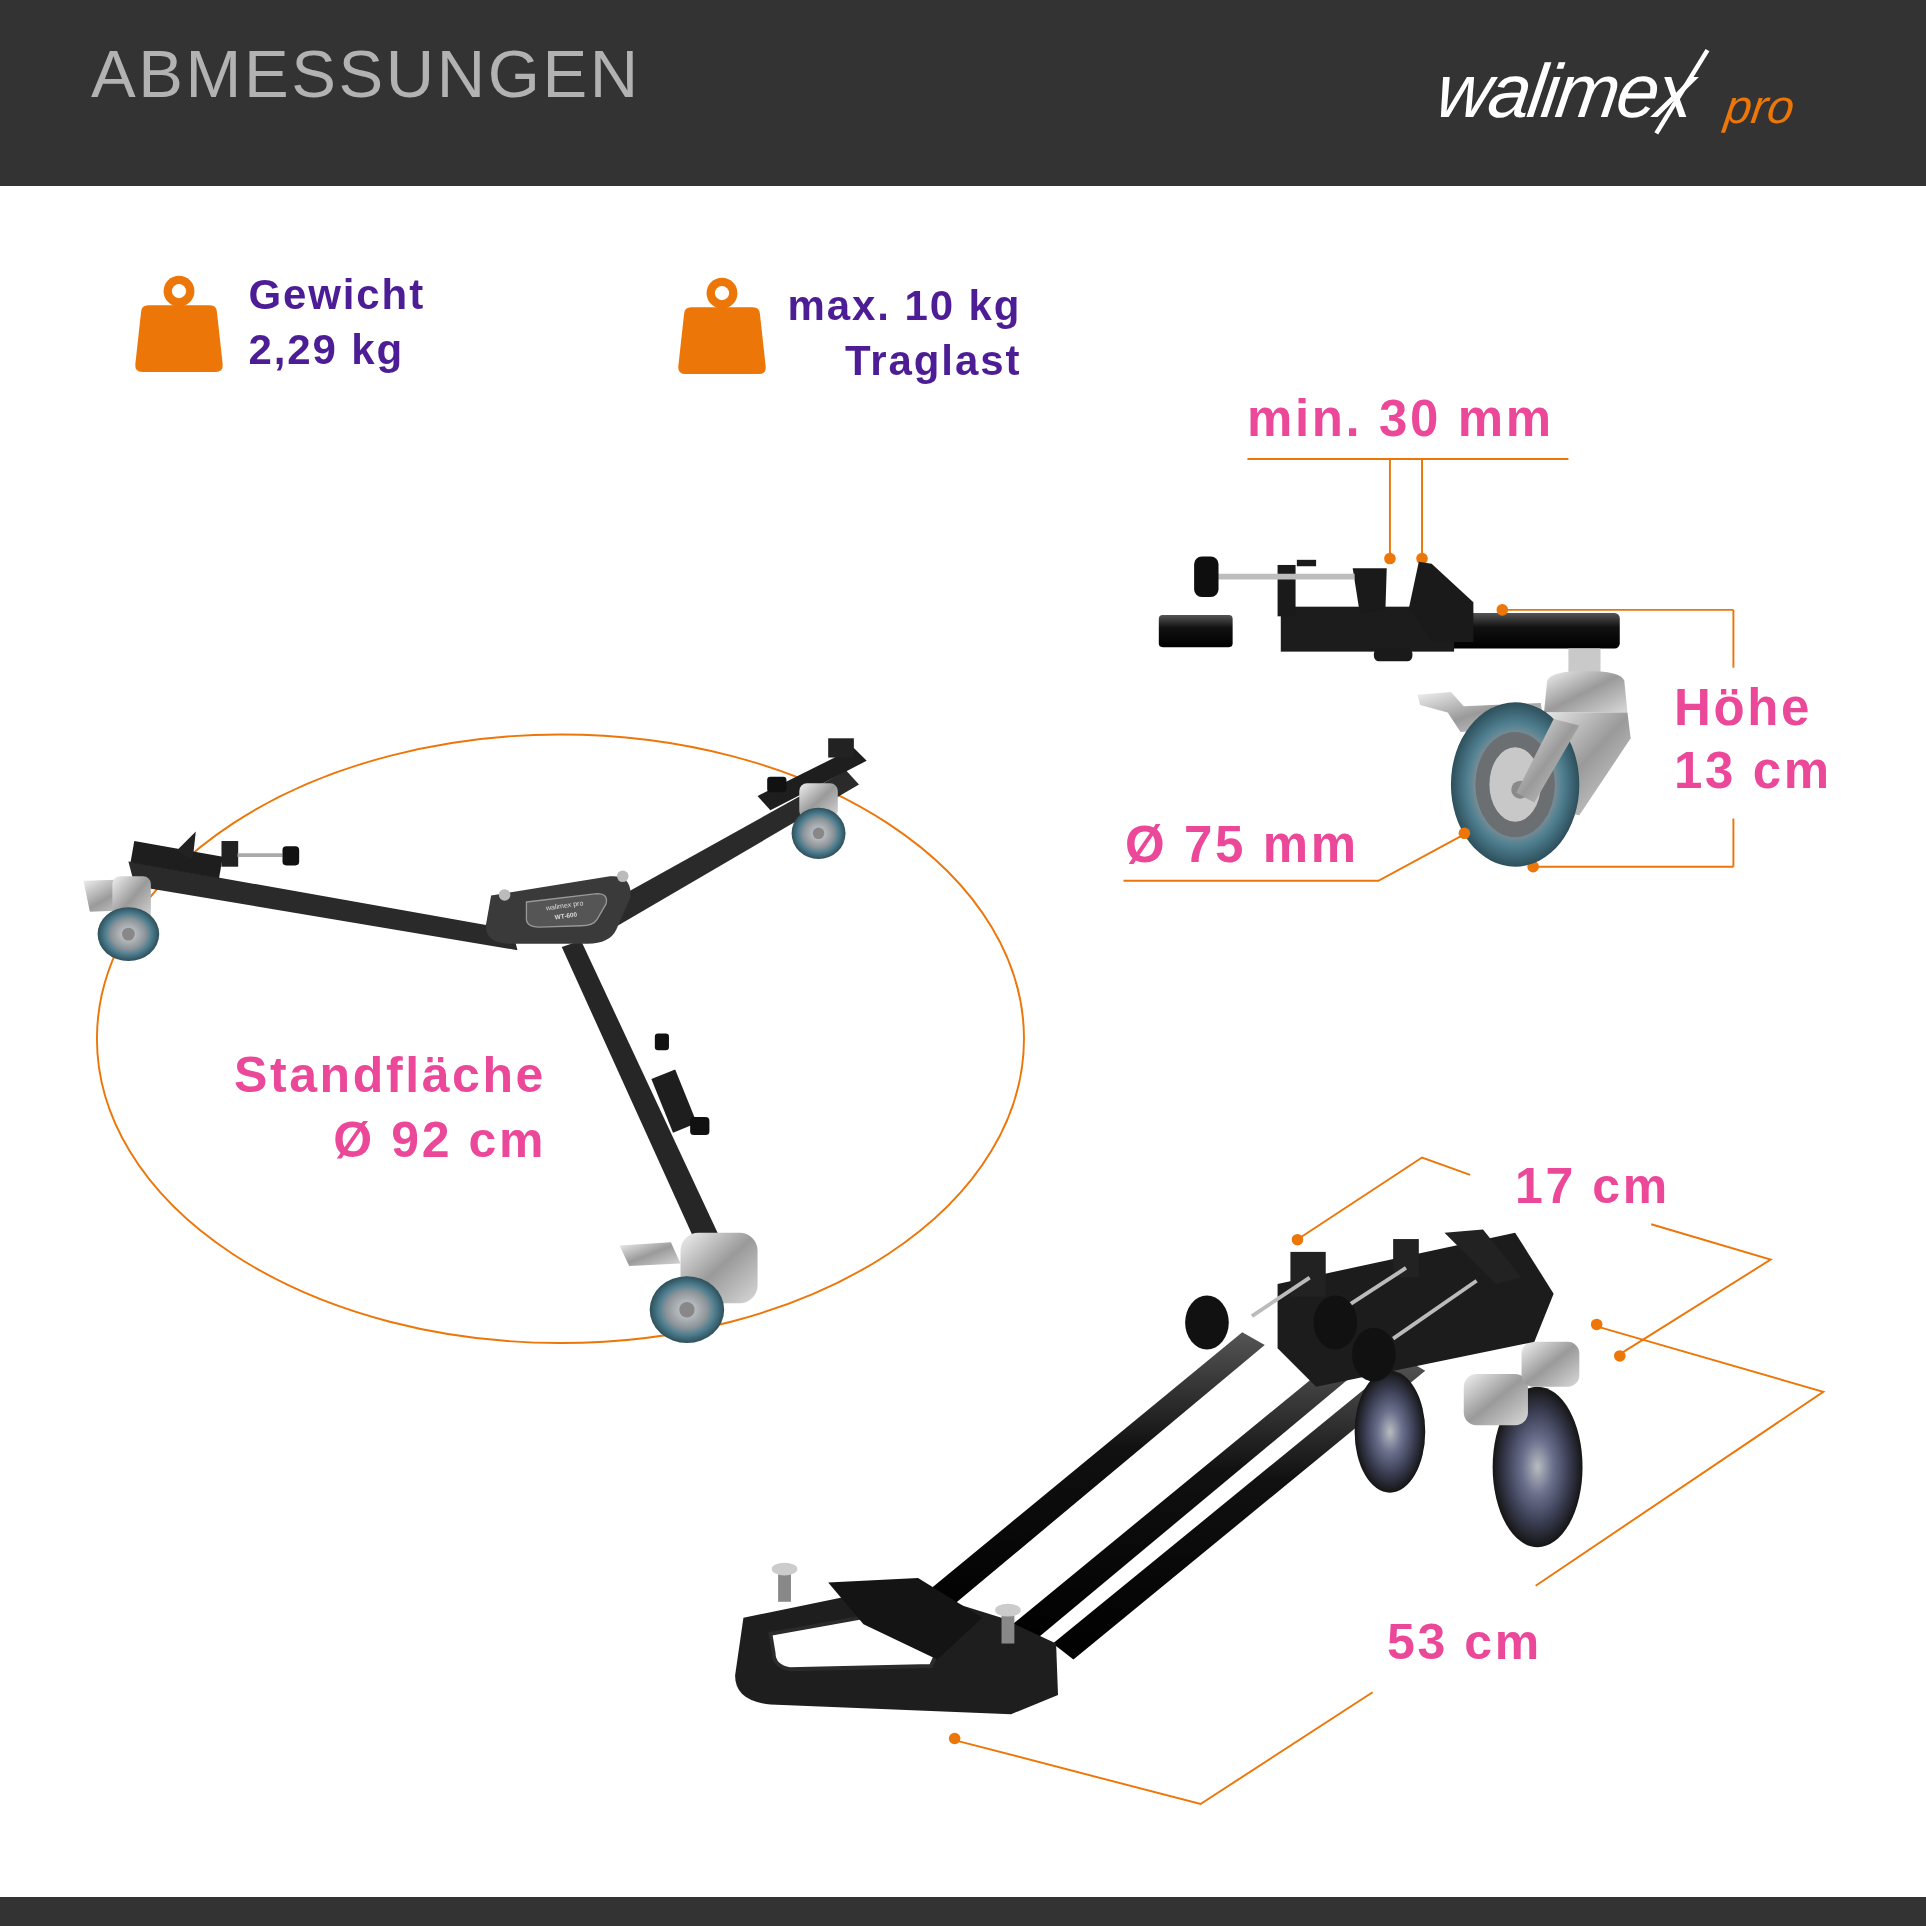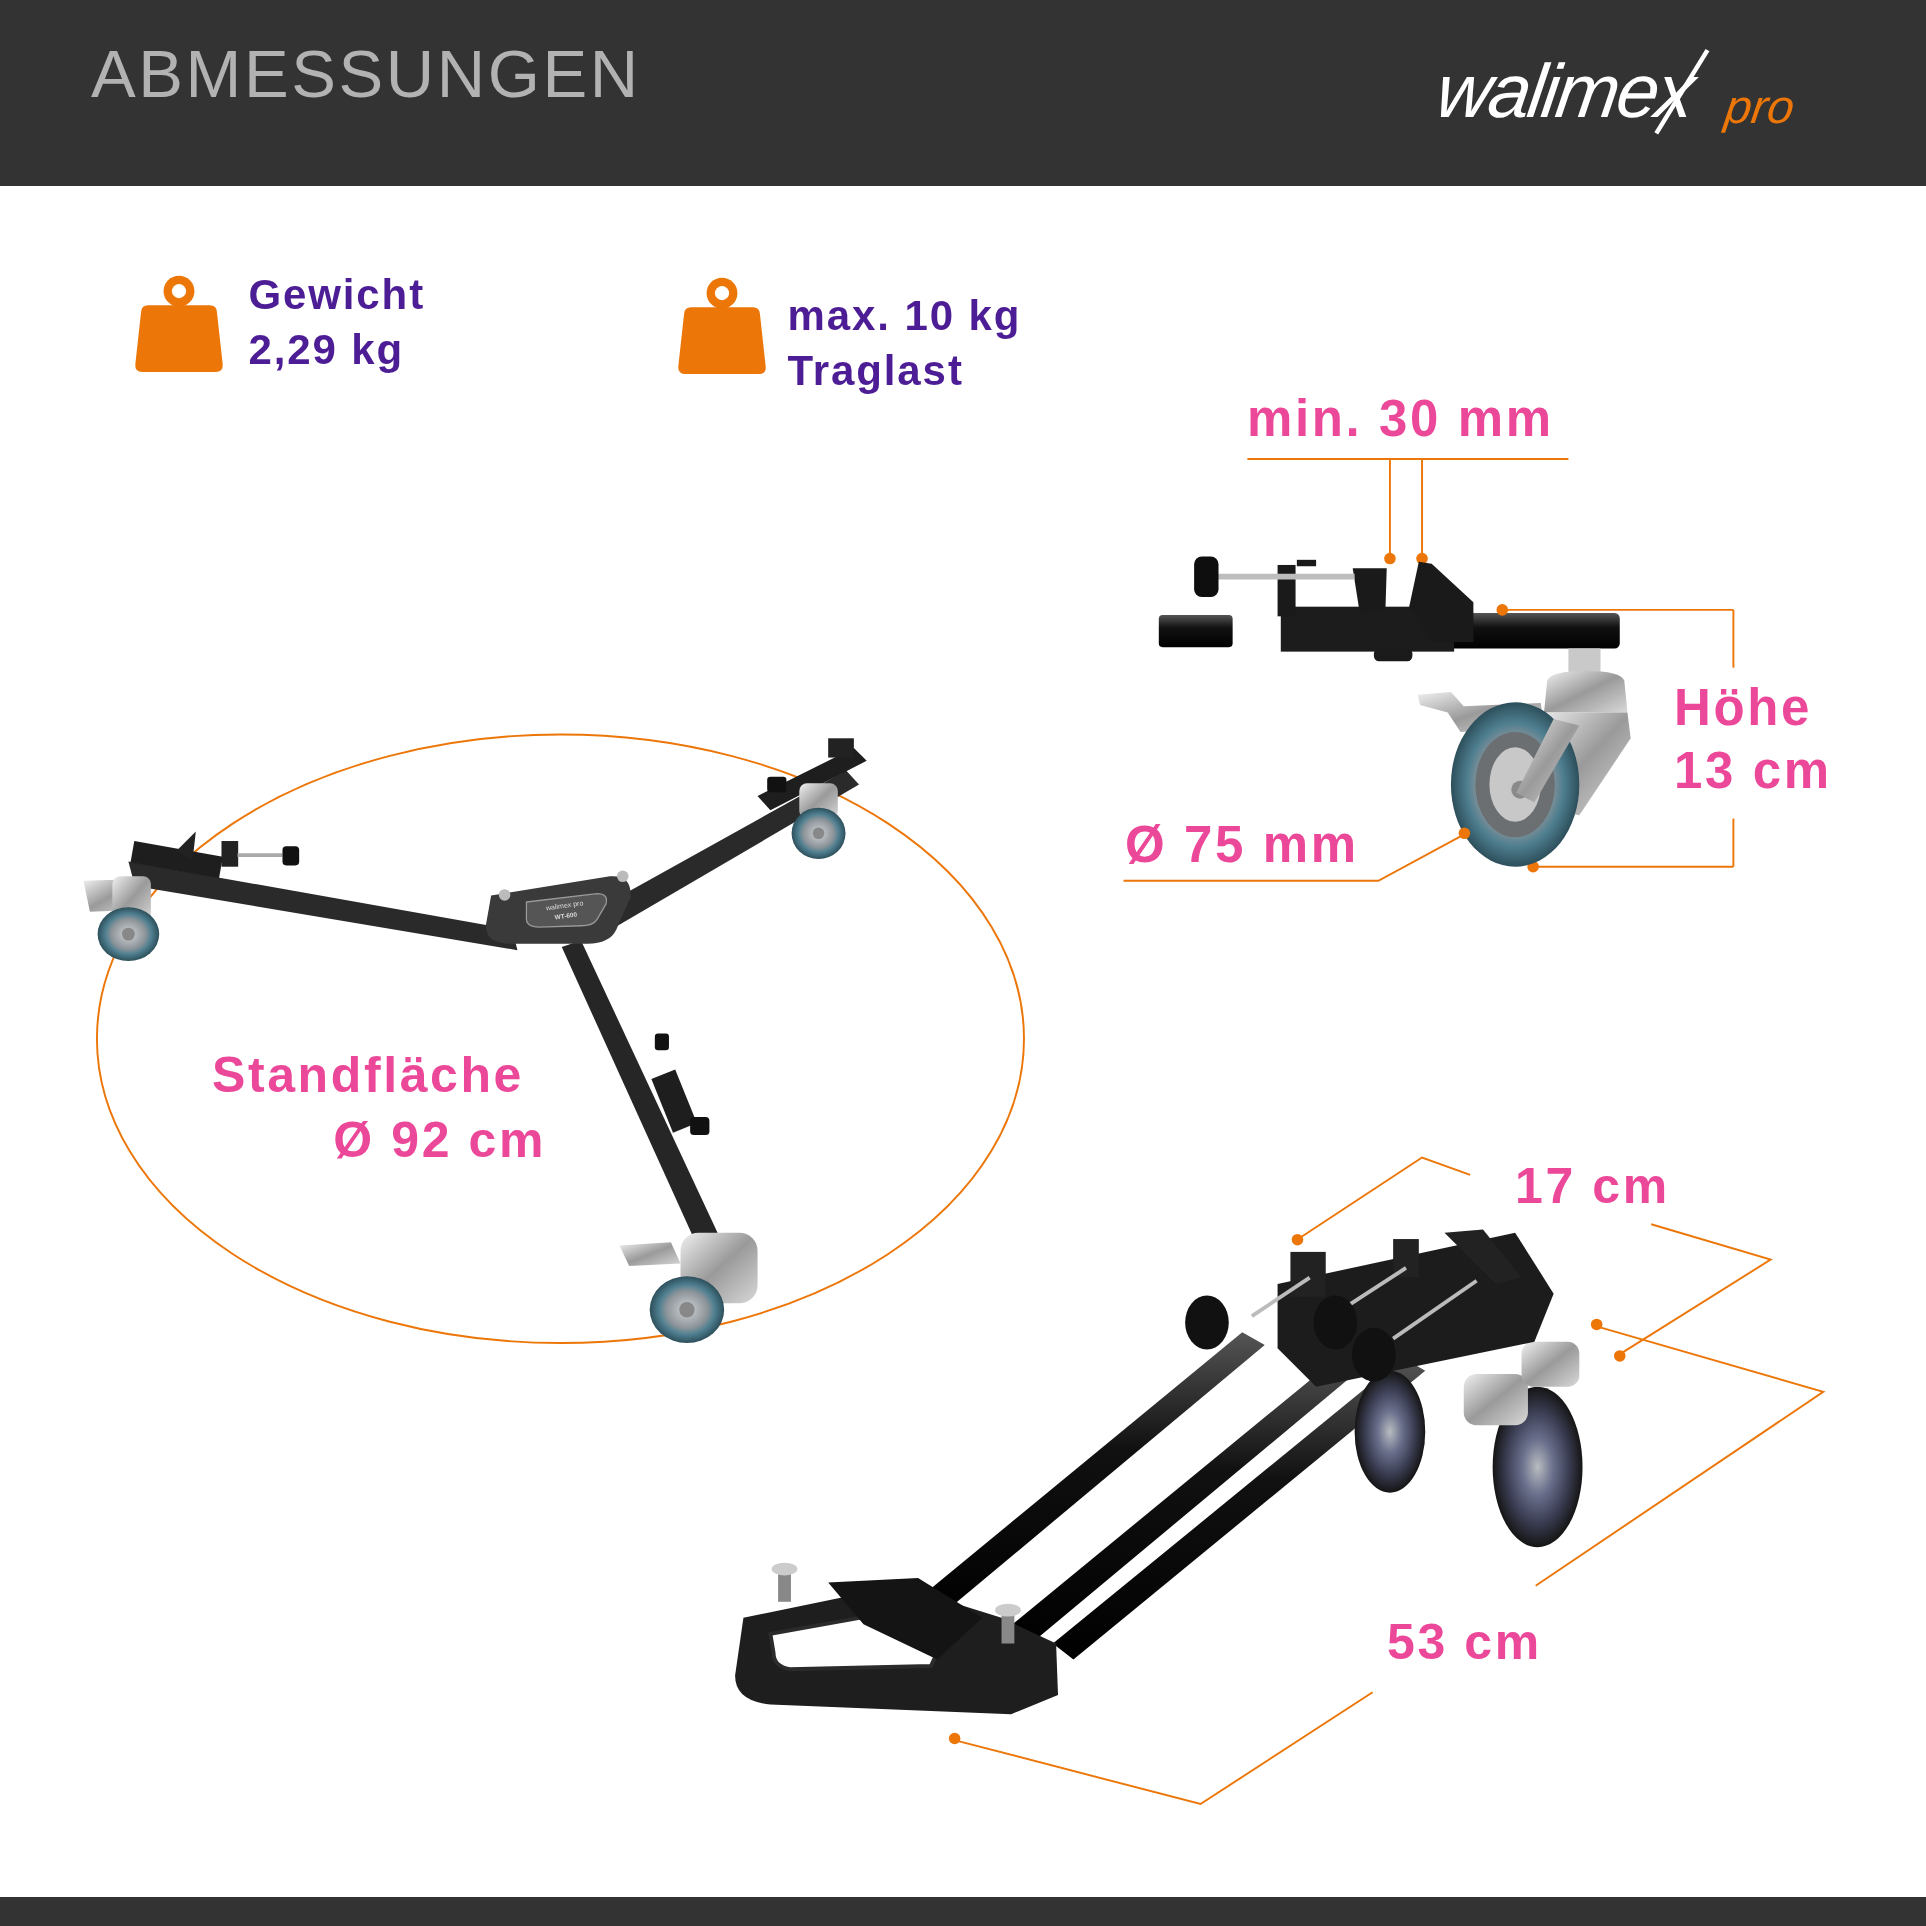--- a/index.html
+++ b/index.html
@@ -38,21 +38,21 @@
     <div>2,29 kg</div>
   </div>
 </div>
 
 <div class="spec" style="left:677px; top:270px;">
   <svg width="90" height="106" viewBox="0 0 140 165">
     <circle cx="70" cy="36" r="24" fill="#ec7608"></circle>
     <circle cx="70" cy="36" r="11" fill="#ffffff"></circle>
     <path d="M22 58 H118 Q128 58 129 68 L138 150 Q139 162 127 162 H13 Q1 162 2 150 L11 68 Q12 58 22 58 Z" fill="#ec7608"></path>
   </svg>
-  <div class="spec-text" style="margin-left:20.5px; margin-top:18px;">
+  <div class="spec-text" style="margin-left:20.5px; margin-top:8px;text-align:right;">
     <div>max. 10 kg</div>
     <div>Traglast</div>
   </div>
 </div>
 
 <svg class="art" width="1926" height="1926" viewBox="0 0 3000 3000">
   <defs>
     <radialGradient id="tire" cx="50%" cy="50%" r="50%">
       <stop offset="0%" stop-color="#cfd3d6"></stop>
       <stop offset="55%" stop-color="#8e959a"></stop>
@@ -201,19 +201,19 @@
     <ellipse cx="1222" cy="2444" rx="20" ry="10" fill="#ccc"></ellipse>
     <rect x="1560" y="2510" width="20" height="50" fill="#888"></rect>
     <ellipse cx="1570" cy="2508" rx="20" ry="10" fill="#ccc"></ellipse>
   </g>
 </svg>
 
 <div class="label" style="left:1247px; top:393px; font-size:51px;">min. 30 mm</div>
 <div class="label" style="left:1674px; top:682px; font-size:51px;">Höhe</div>
 <div class="label" style="left:1674px; top:745px; font-size:51px;">13 cm</div>
 <div class="label" style="left:1125px; top:819px; font-size:51px;">Ø 75 mm</div>
-<div class="label" style="left:212px; top:1050px; width:334px; text-align:left; font-size:50px;">Standfläche</div>
+<div class="label" style="left:212px; top:1050px; width:334px; text-align:right; font-size:50px;">Standfläche</div>
 <div class="label" style="left:212px; top:1115px; width:334px; text-align:right; font-size:50px;">Ø 92 cm</div>
 <div class="label" style="left:1515px; top:1161px; font-size:50px;">17 cm</div>
 <div class="label" style="left:1387px; top:1617px; font-size:50px;">53 cm</div>
 
 <div class="footer"></div>
 
 
 </body></html>

